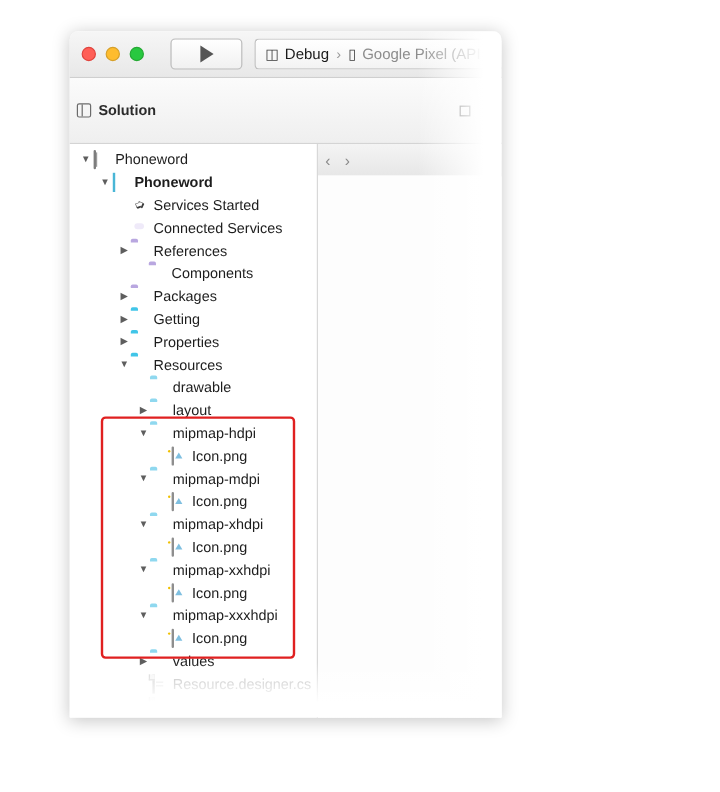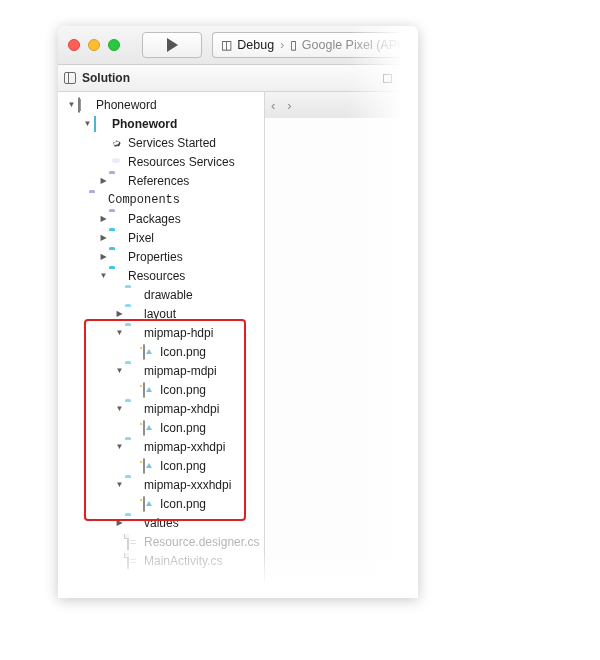--- a/index.html
+++ b/index.html
@@ -103,21 +103,21 @@
   }
   .cfg-dim { color: #8c8c8c; }
 
   
   .pad-header {
     height: 26px;
     background: linear-gradient(#fbfbfb, #efefef);
     border-bottom: 1px solid #d4d4d4;
     display: flex;
     align-items: center;
-    padding: 0 6px;
+    padding: 14px 6px;
     position: relative;
   }
   .pad-title {
     font-size: 12px;
     color: #2b2b2b;
     font-weight: bold;
     display: flex;
     align-items: center;
   }
   .pad-icon {
@@ -429,41 +429,41 @@
             <div class="row" style="padding-left: 40px;">
               <span class="twisty"></span>
               <span class="ic">
                 <span class="ic-rocket">➭</span>
               </span>
               <span class="lbl">Services Started</span>
             </div>
             <div class="row" style="padding-left: 40px;">
               <span class="twisty"></span>
               <span class="ic"><span class="ic-cloud"></span></span>
-              <span class="lbl">Resources Services</span>
+              <span class="lbl">Connected Services</span>
             </div>
             <div class="row" style="padding-left: 40px;">
               <span class="twisty">▶</span>
               <span class="ic"><span class="ic-folder-purple"></span></span>
               <span class="lbl">References</span>
             </div>
-            <div class="row" style="padding-left: 20px; font-family: Liberation Mono, monospace;">
+            <div class="row" style="padding-left: 55px;">
               <span class="twisty"></span>
               <span class="ic"><span class="ic-folder-purple"></span></span>
               <span class="lbl">Components</span>
             </div>
             <div class="row" style="padding-left: 40px;">
               <span class="twisty">▶</span>
               <span class="ic"><span class="ic-folder-purple"></span></span>
               <span class="lbl">Packages</span>
             </div>
             <div class="row" style="padding-left: 40px;">
               <span class="twisty">▶</span>
               <span class="ic"><span class="ic-folder"></span></span>
-              <span class="lbl">Pixel</span>
+              <span class="lbl">Getting</span>
             </div>
             <div class="row" style="padding-left: 40px;">
               <span class="twisty">▶</span>
               <span class="ic"><span class="ic-folder"></span></span>
               <span class="lbl">Properties</span>
             </div>
             <div class="row" style="padding-left: 40px;">
               <span class="twisty">▼</span>
               <span class="ic"><span class="ic-folder"></span></span>
               <span class="lbl">Resources</span>

